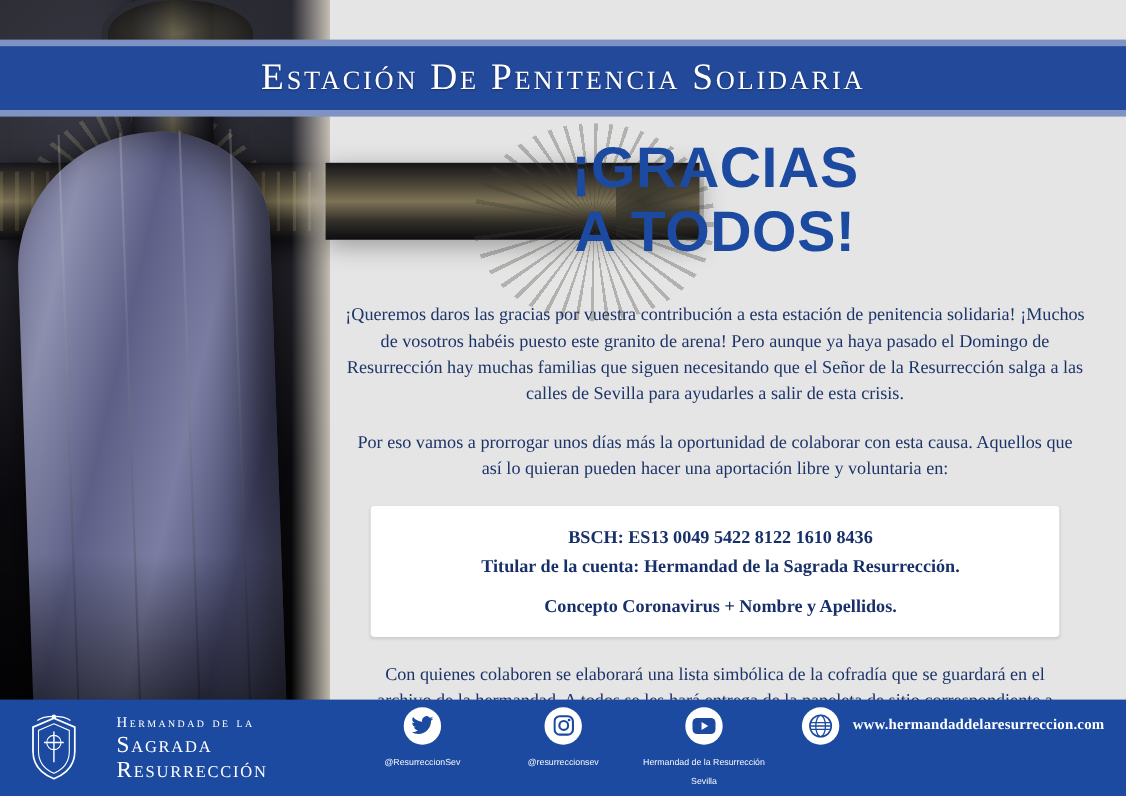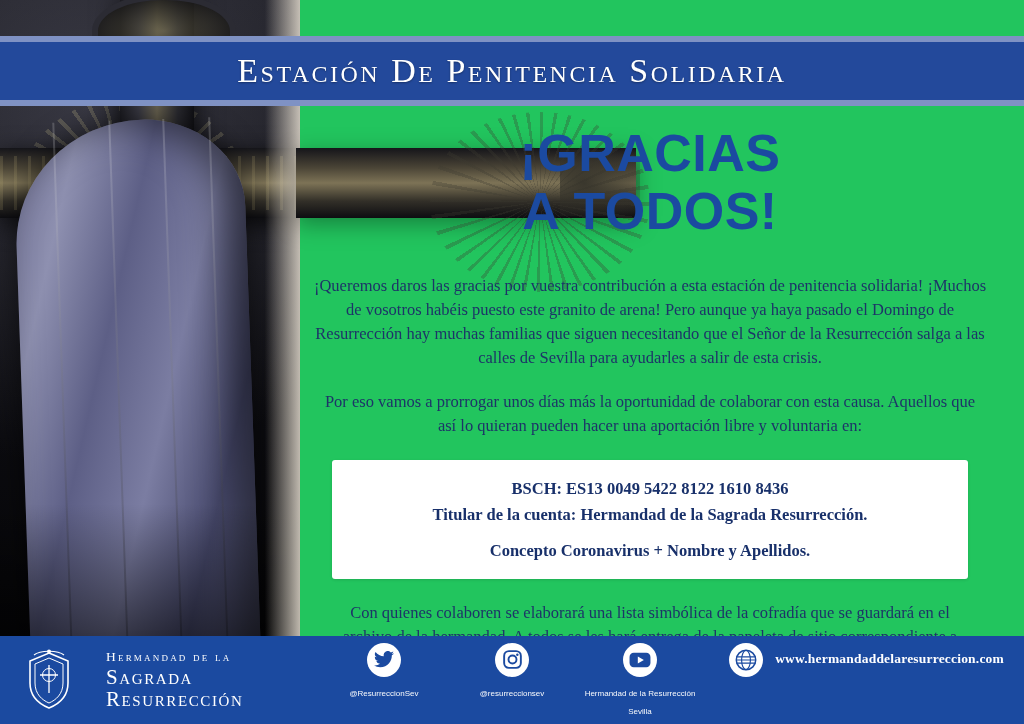--- a/index.html
+++ b/index.html
@@ -8,21 +8,21 @@
     background: #ffffff;
   }
   body {
     font-family: "Liberation Serif", serif;
   }
   .poster {
     position: relative;
     width: 1024px;
     height: 724px;
     overflow: hidden;
-    background: #22c55e;
+    background: #e5e5e5;
   }
 
   
   .photo {
     position: absolute;
     left: 0;
     top: 0;
     width: 300px;
     height: 724px;
     background: #000000;
@@ -178,21 +178,21 @@
   }
   .para-1 { width: 690px; margin-top: 34px; }
   .para-2 { width: 660px; margin-top: 20px; }
   .para-4 { width: 625px; margin-top: 22px; }
 
   .bank-box {
     width: 600px;
     margin: 22px auto 0 auto;
     background: #ffffff;
     border-radius: 3px;
-    padding: 16px 18px 18px 18px;
+    padding: 16px 8px 18px 18px;
     box-shadow: 0 1px 3px rgba(0,0,0,0.12);
   }
   .bank-line {
     font-family: "Liberation Serif", serif;
     font-weight: bold;
     font-size: 16.5px;
     color: #18306a;
     line-height: 1.55;
   }
   .bank-concept {

